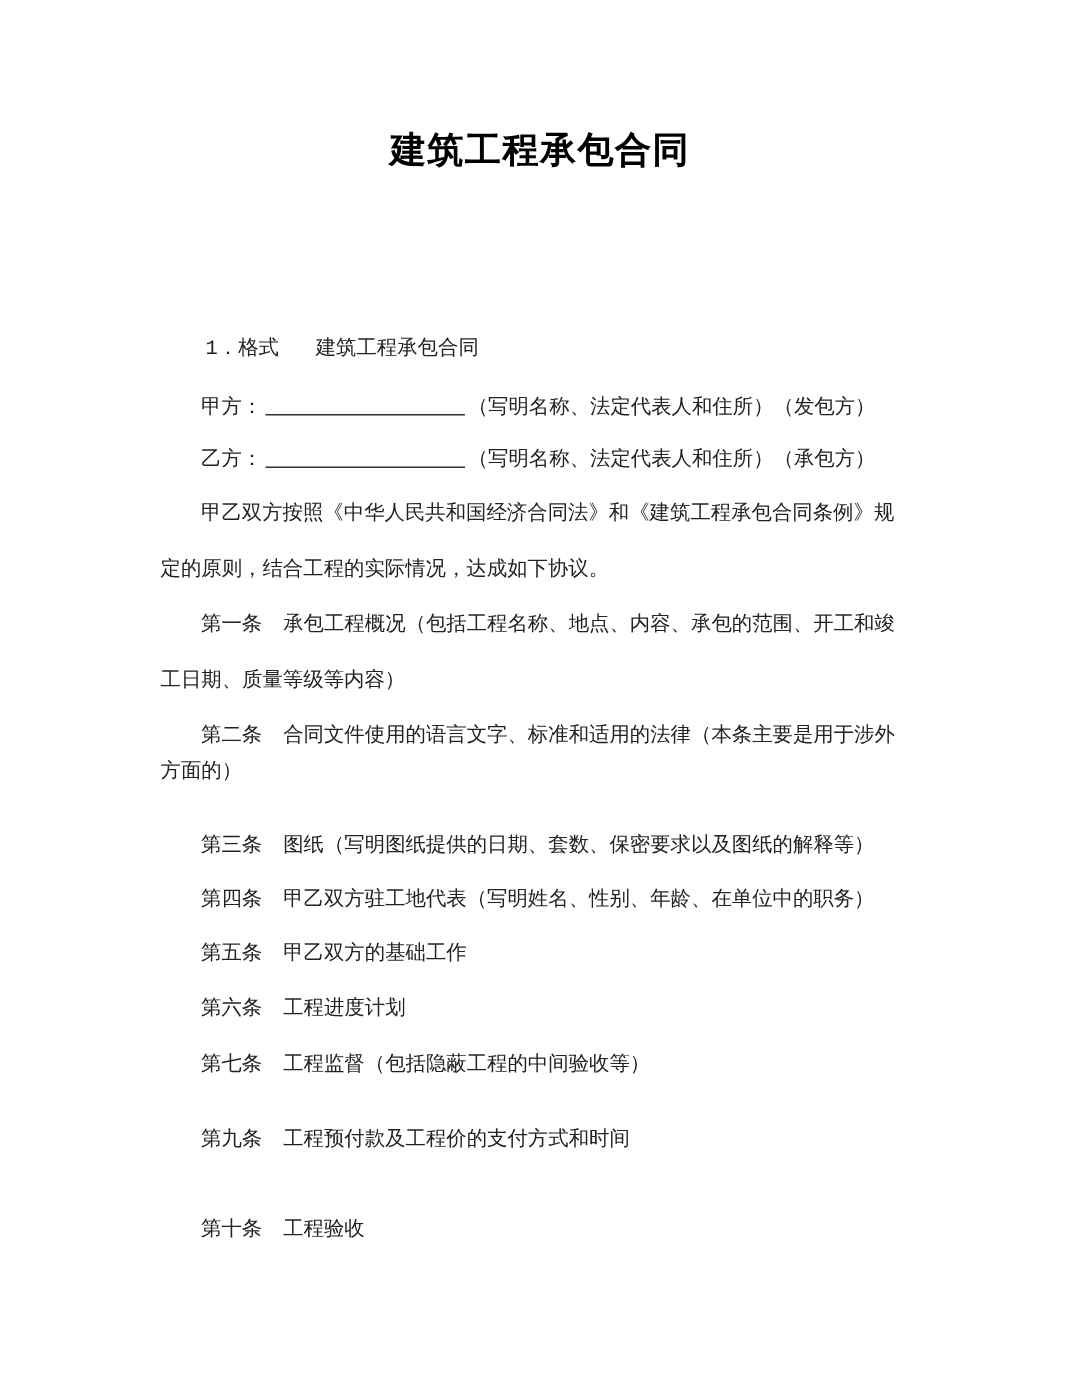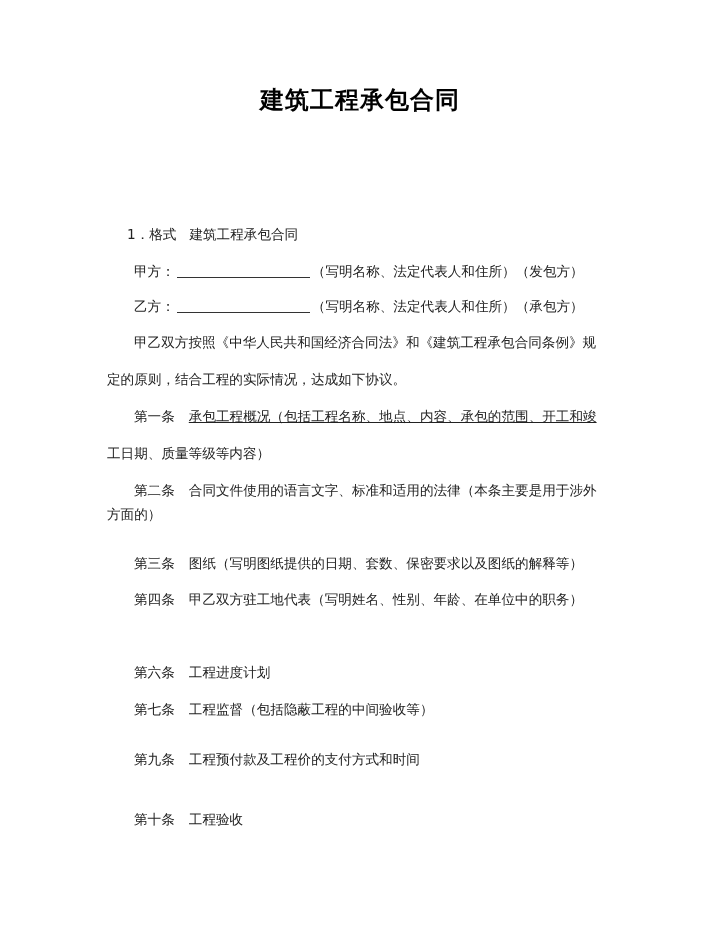--- a/index.html
+++ b/index.html
@@ -36,21 +36,21 @@
     .line {
       position: absolute;
       left: 107px;
       width: 510px;
       font-size: 13.6px;
       line-height: 20px;
       white-space: nowrap;
       color: #222;
     }
     .indent { left: 134px; }
-    .head-line { left: 127px; }
+    .head-line { left: 137px; font-family: Liberation Mono, monospace; }
     .art-no { display: inline-block; margin-right: 14px; }
     .blank {
       display: inline-block;
       width: 133px;
       height: 14px;
       border-bottom: 1px solid #333;
       vertical-align: -2px;
       margin: 0 2px;
     }
   </style>
@@ -69,38 +69,41 @@
     <span>甲方：</span><span class="blank"></span><span>（写明名称、法定代表人和住所）（发包方）</span>
   </div>
 
   <div class="line indent" style="top:296px;">
     <span>乙方：</span><span class="blank"></span><span>（写明名称、法定代表人和住所）（承包方）</span>
   </div>
 
   <div class="line indent" style="top:332px;">甲乙双方按照《中华人民共和国经济合同法》和《建筑工程承包合同条例》规</div>
   <div class="line" style="top:369px;">定的原则，结合工程的实际情况，达成如下协议。</div>
 
-  <div class="line indent" style="top:406px;text-decoration:underline;">
+  <div class="line indent" style="top:406px;">
     <span class="art-no">第一条</span><span>承包工程概况（包括工程名称、地点、内容、承包的范围、开工和竣</span>
   </div>
   <div class="line" style="top:443px;">工日期、质量等级等内容）</div>
 
   <div class="line indent" style="top:480px;">
     <span class="art-no">第二条</span><span>合同文件使用的语言文字、标准和适用的法律（本条主要是用于涉外</span>
   </div>
   <div class="line" style="top:504px;">方面的）</div>
 
   <div class="line indent" style="top:553px;">
     <span class="art-no">第三条</span><span>图纸（写明图纸提供的日期、套数、保密要求以及图纸的解释等）</span>
   </div>
 
   <div class="line indent" style="top:589px;">
     <span class="art-no">第四条</span><span>甲乙双方驻工地代表（写明姓名、性别、年龄、在单位中的职务）</span>
   </div>
 
+  <div class="line indent" style="top:625px;">
+    <span class="art-no">第五条</span><span>甲乙双方的基础工作</span>
+  </div>
 
   <div class="line indent" style="top:699px;">
     <span class="art-no">第七条</span><span>工程监督（包括隐蔽工程的中间验收等）</span>
   </div>
 
   <div class="line indent" style="top:662px;">
     <span class="art-no">第六条</span><span>工程进度计划</span>
   </div>
 
 

